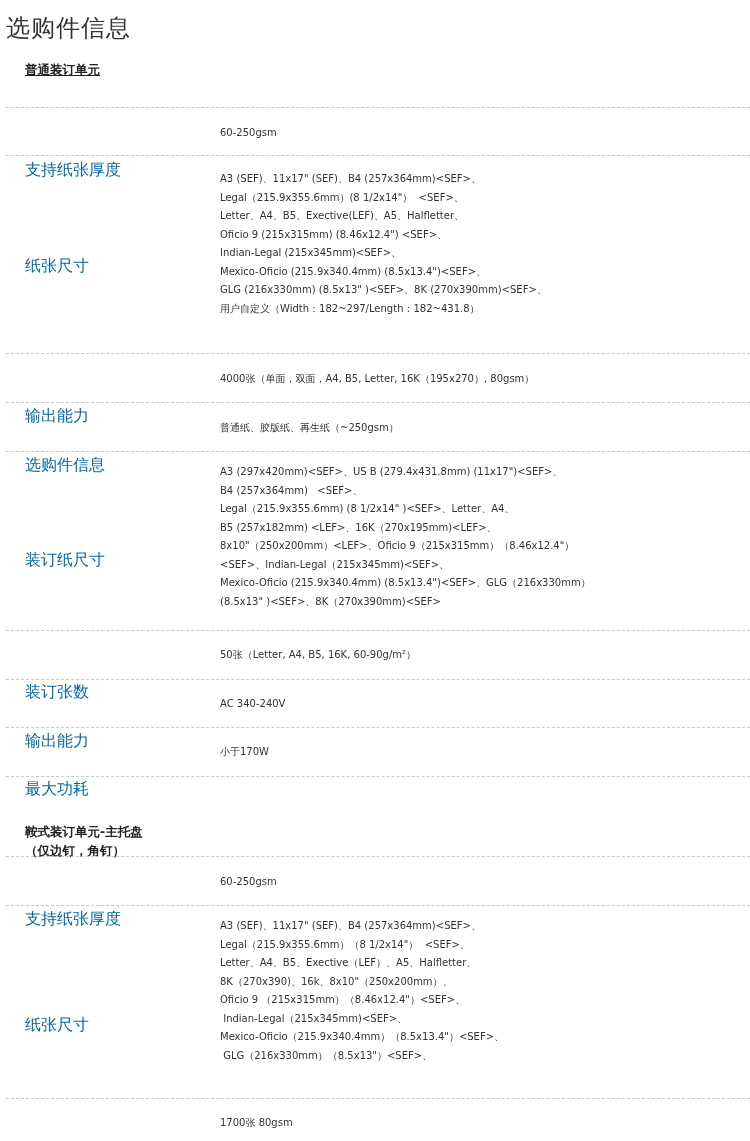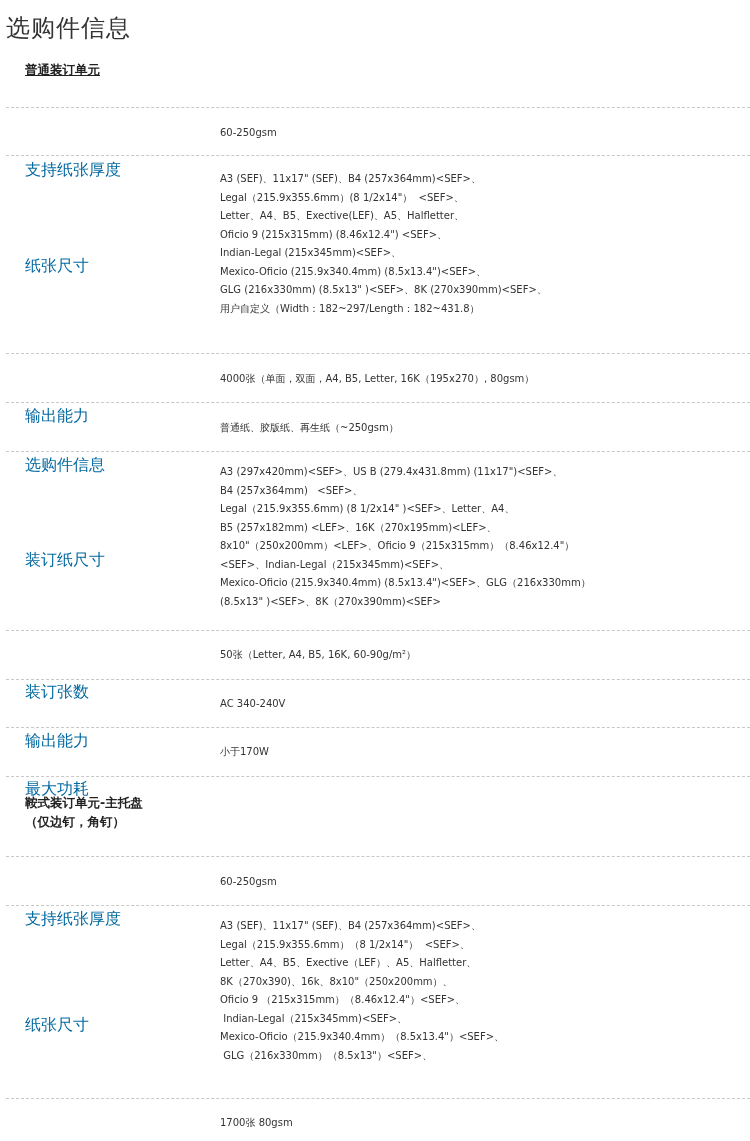--- a/index.html
+++ b/index.html
@@ -75,21 +75,21 @@
   <span class="val">AC 340-240V</span>
 </div>
 <div class="hr" style="top:727px;"></div>
 
 <div class="row" style="top:743px;">
   <span class="lbl">最大功耗</span>
   <span class="val">小于170W</span>
 </div>
 <div class="hr" style="top:776px;"></div>
 
-<div class="sec" style="top:793px; white-space:pre;">鞍式装订单元-主托盘
+<div class="sec" style="top:822px; white-space:pre;">鞍式装订单元-主托盘
 （仅边钉，角钉）</div>
 <div class="hr" style="top:856px;"></div>
 
 <div class="row" style="top:873px;">
   <span class="lbl">支持纸张厚度</span>
   <span class="val">60-250gsm</span>
 </div>
 <div class="hr" style="top:905px;"></div>
 
 <div class="row" style="top:918px;">

